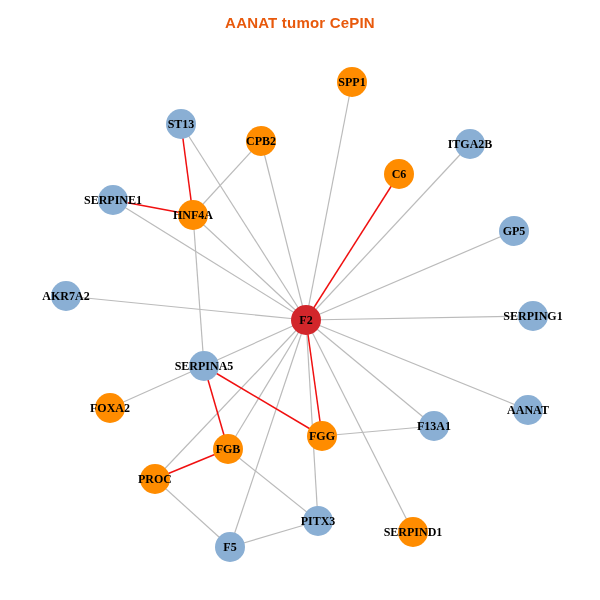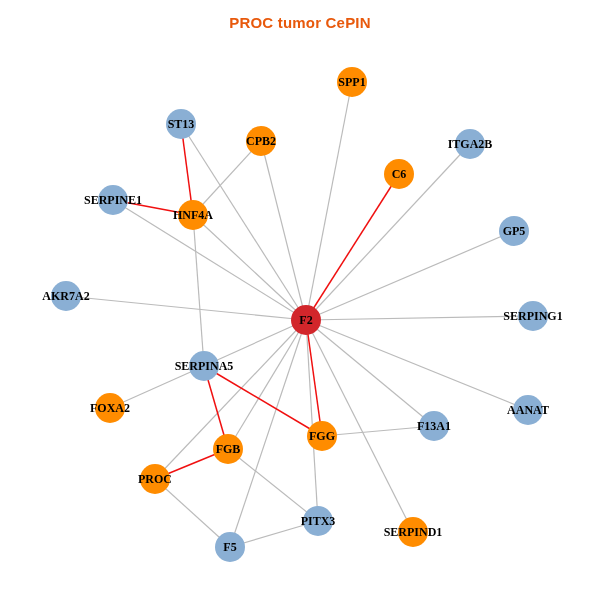--- a/index.html
+++ b/index.html
@@ -34,21 +34,21 @@
     font-size: 12px;
     font-weight: bold;
     fill: #000000;
     pointer-events: none;
   }
 </style>
 </head>
 <body>
 
 <div class="plot-canvas">
-  <div class="plot-title" style="color: rgb(232, 89, 12);">PROC tumor CePIN</div>
+  <div class="plot-title" style="color: rgb(232, 89, 12);">AANAT tumor CePIN</div>
   <svg id="graph-svg" width="600" height="600" viewBox="0 0 600 600">
       <line x1="306" y1="320" x2="352" y2="82" stroke="#BBBBBB" stroke-width="1.2"></line>
       <line x1="306" y1="320" x2="261" y2="141" stroke="#BBBBBB" stroke-width="1.2"></line>
       <line x1="306" y1="320" x2="181" y2="124" stroke="#BBBBBB" stroke-width="1.2"></line>
       <line x1="306" y1="320" x2="193" y2="215" stroke="#BBBBBB" stroke-width="1.2"></line>
       <line x1="306" y1="320" x2="113" y2="200" stroke="#BBBBBB" stroke-width="1.2"></line>
       <line x1="306" y1="320" x2="66" y2="296" stroke="#BBBBBB" stroke-width="1.2"></line>
       <line x1="306" y1="320" x2="204" y2="366" stroke="#BBBBBB" stroke-width="1.2"></line>
       <line x1="306" y1="320" x2="155" y2="479" stroke="#BBBBBB" stroke-width="1.2"></line>
       <line x1="306" y1="320" x2="228" y2="449" stroke="#BBBBBB" stroke-width="1.2"></line>

